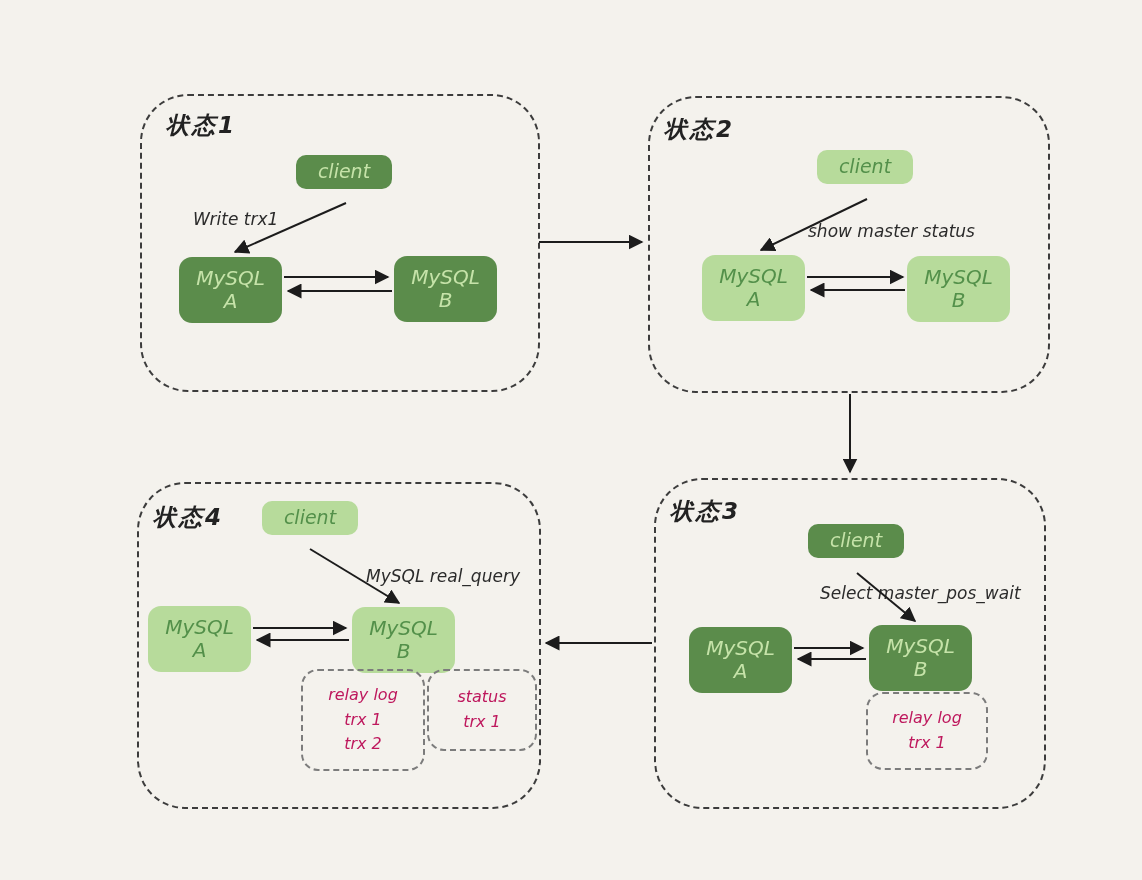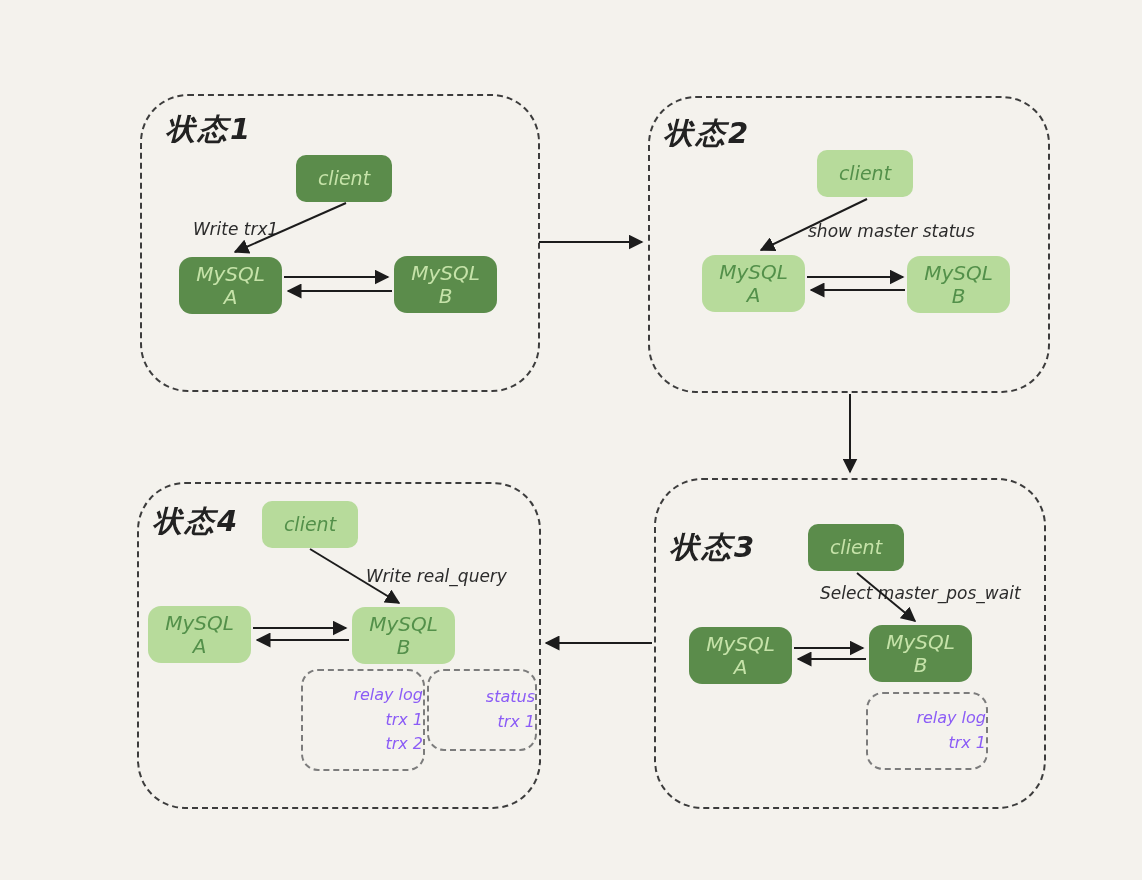--- a/index.html
+++ b/index.html
@@ -11,60 +11,60 @@
   }
   .stage{position:absolute;left:0;top:0;width:1142px;height:880px;}
   .state-panel{
     position:absolute;
     border:2.5px dashed var(--dashed-border,#3c3c3c);
     border-radius:48px;
     background:transparent;
   }
   .state-label{
     position:absolute;
-    font-size:29px;font-weight:bold;font-style:italic;
+    font-size:23px;font-weight:bold;font-style:italic;
     color:#222;letter-spacing:3px;
   }
   .node{
     position:absolute;
     display:flex;align-items:center;justify-content:center;
     flex-direction:column;
     font-style:italic;
     border-radius:10px;
     line-height:1.15;
   }
   .node.dark{background:var(--dark-green,#5b8c4b);color:var(--text-on-dark,#c6e3a9);}
   .node.light{background:var(--light-green,#b7db9b);color:var(--text-on-light,#53904a);}
-  .client-node{width:96px;height:47px;font-size:19px;}
-  .mysql-node{width:103px;height:57px;font-size:20px;border-radius:13px;}
+  .client-node{width:96px;height:34px;font-size:19px;}
+  .mysql-node{width:103px;height:66px;font-size:20px;border-radius:13px;}
   .action-label{
     position:absolute;
     font-size:17px;font-style:italic;
     color:#2b2b2b;white-space:nowrap;
   }
   .log-box{
     position:absolute;
     border:2px dashed #7c7c7c;
     border-radius:17px;
-    display:flex;flex-direction:column;align-items:flex-end;justify-content:center;
-    font-size:16px;font-style:italic;color:#8b5cf6;
+    display:flex;flex-direction:column;align-items:center;justify-content:center;
+    font-size:16px;font-style:italic;color:#be185d;
     line-height:1.55;
   }
   svg.arrows{position:absolute;left:0;top:0;pointer-events:none;}
   svg.arrows line{stroke:var(--line,#1c1c1c);stroke-width:2;}
 </style>
 </head>
 <body>
 
 <div class="stage">
 
   <div class="state-panel" style="left:140px;top:94px;width:396px;height:294px;"></div>
   <div class="state-label" style="left:166px;top:110px;">状态1</div>
   <div class="node dark client-node" style="left:296px;top:155px;">client</div>
-  <div class="action-label" style="left:193px;top:219px;text-align:right;">Write trx1</div>
+  <div class="action-label" style="left:193px;top:209px;text-align:right;">Write trx1</div>
   <div class="node dark mysql-node" style="left:179px;top:257px;">
     <span>MySQL</span>
     <span>A</span>
   </div>
   <div class="node dark mysql-node" style="left:394px;top:256px;">
     <span>MySQL</span>
     <span>B</span>
   </div>
 
   <div class="state-panel" style="left:648px;top:96px;width:398px;height:293px;"></div>
@@ -74,40 +74,40 @@
   <div class="node light mysql-node" style="left:702px;top:255px;">
     <span>MySQL</span>
     <span>A</span>
   </div>
   <div class="node light mysql-node" style="left:907px;top:256px;">
     <span>MySQL</span>
     <span>B</span>
   </div>
 
   <div class="state-panel" style="left:654px;top:478px;width:388px;height:327px;"></div>
-  <div class="state-label" style="left:670px;top:496px;margin-top:32px;">状态3</div>
+  <div class="state-label" style="left:670px;top:496px;">状态3</div>
   <div class="node dark client-node" style="left:808px;top:524px;">client</div>
   <div class="action-label" style="left:820px;top:583px;">Select master_pos_wait</div>
   <div class="node dark mysql-node" style="left:689px;top:627px;">
     <span>MySQL</span>
     <span>A</span>
   </div>
   <div class="node dark mysql-node" style="left:869px;top:625px;">
     <span>MySQL</span>
     <span>B</span>
   </div>
   <div class="log-box" style="left:866px;top:692px;width:118px;height:74px;">
     <div>relay log</div>
     <div>trx 1</div>
   </div>
 
   <div class="state-panel" style="left:137px;top:482px;width:400px;height:323px;"></div>
   <div class="state-label" style="left:153px;top:502px;text-align:center;">状态4</div>
   <div class="node light client-node" style="left:262px;top:501px;">client</div>
-  <div class="action-label" style="left:366px;top:566px;">Write real_query</div>
+  <div class="action-label" style="left:366px;top:566px;">MySQL real_query</div>
   <div class="node light mysql-node" style="left:148px;top:606px;">
     <span>MySQL</span>
     <span>A</span>
   </div>
   <div class="node light mysql-node" style="left:352px;top:607px;">
     <span>MySQL</span>
     <span>B</span>
   </div>
   <div class="log-box" style="left:301px;top:669px;width:120px;height:98px;">
     <div>relay log</div>

